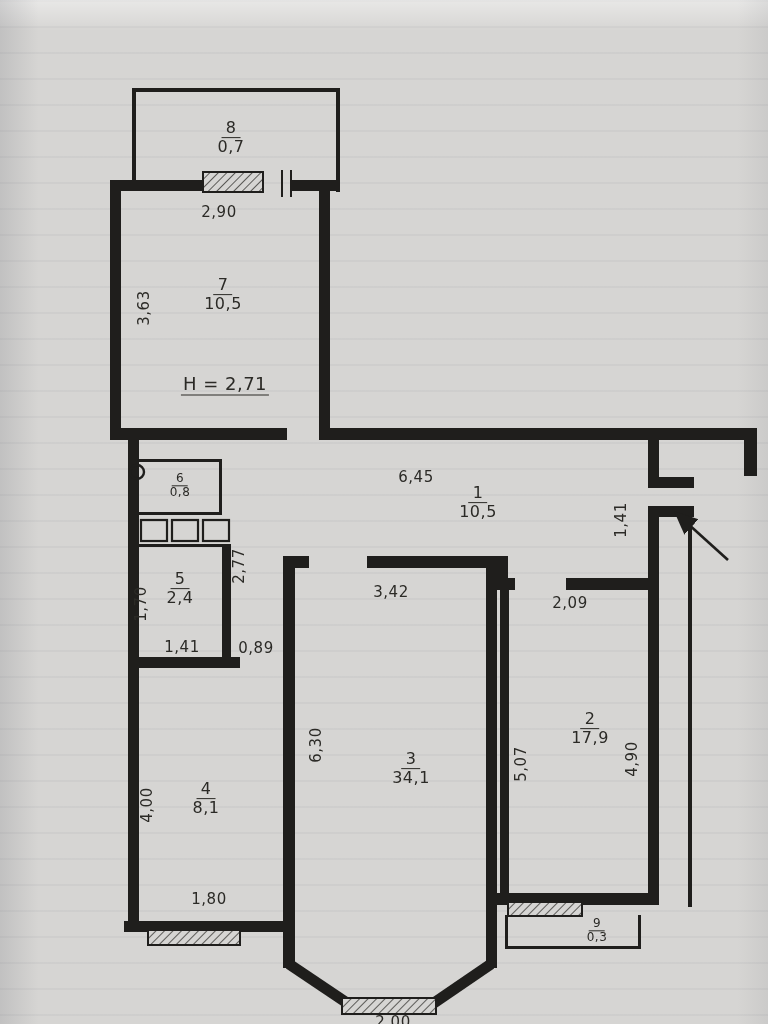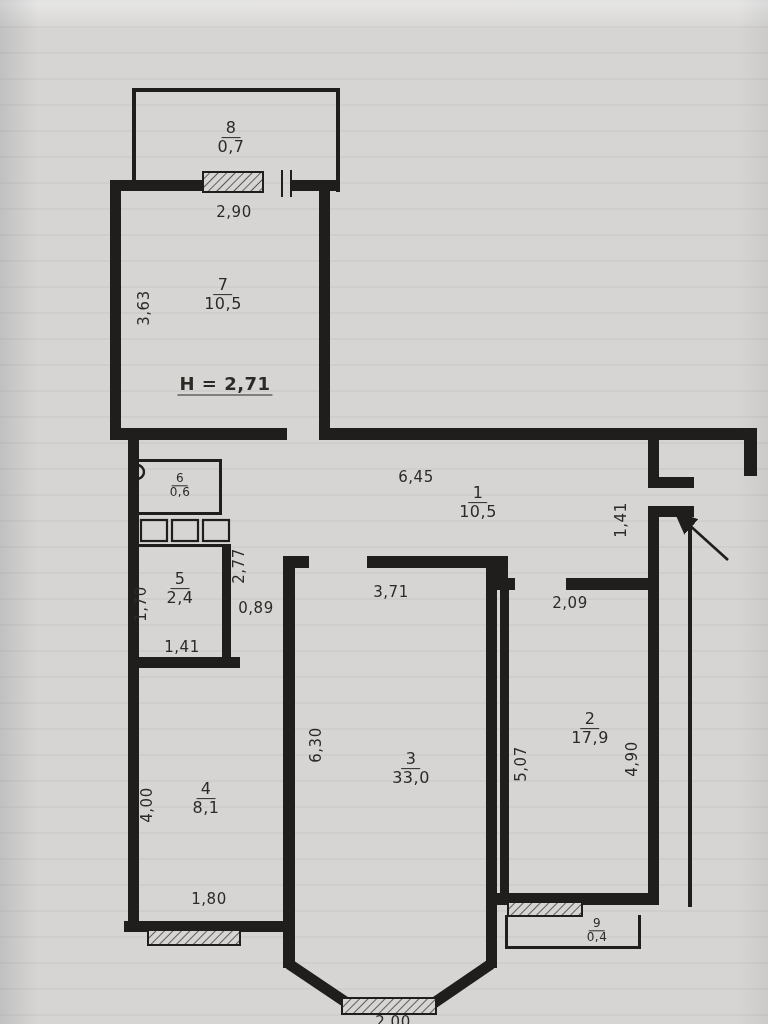--- a/index.html
+++ b/index.html
@@ -22,21 +22,21 @@
     font-size:15px;color:#2b2a26;white-space:nowrap;letter-spacing:.5px;
   }
   .rot{transform:translate(-50%,-50%) rotate(-90deg);}
   .room{
     display:flex;flex-direction:column;align-items:center;
     font-size:16px;line-height:1.15;
   }
   .room .num{border-bottom:1.6px solid #2b2a26;padding:0 4px;}
   .room.sm{font-size:12px;line-height:1.1;}
   .hnote{
-    font-size:18px;border-bottom:1.6px solid #2b2a26;padding:0 2px 1px 2px;font-weight:bold;
+    font-size:18px;border-bottom:1.6px solid #2b2a26;padding:0 2px 1px 2px;
   }
 </style>
 </head>
 <body>
 
 <div class="paper">
 
   <svg class="plan" width="768" height="1024" viewBox="0 0 768 1024">
     <defs>
       <pattern id="hatch" width="6" height="6" patternUnits="userSpaceOnUse" patternTransform="rotate(45)">
@@ -132,59 +132,59 @@
   <div class="lbl room" style="left:231px;top:138px">
     <span class="num">8</span>
     <span class="area">0,7</span>
   </div>
   <div class="lbl room" style="left:223px;top:295px">
     <span class="num">7</span>
     <span class="area">10,5</span>
   </div>
   <div class="lbl room sm" style="left:180px;top:486px">
     <span class="num">6</span>
-    <span class="area">0,6</span>
+    <span class="area">0,8</span>
   </div>
   <div class="lbl room" style="left:478px;top:503px">
     <span class="num">1</span>
     <span class="area">10,5</span>
   </div>
   <div class="lbl room" style="left:180px;top:589px">
     <span class="num">5</span>
     <span class="area">2,4</span>
   </div>
   <div class="lbl room" style="left:206px;top:799px">
     <span class="num">4</span>
     <span class="area">8,1</span>
   </div>
   <div class="lbl room" style="left:411px;top:769px">
     <span class="num">3</span>
-    <span class="area">33,0</span>
+    <span class="area">34,1</span>
   </div>
   <div class="lbl room" style="left:590px;top:729px">
     <span class="num">2</span>
     <span class="area">17,9</span>
   </div>
   <div class="lbl room sm" style="left:597px;top:931px">
     <span class="num">9</span>
-    <span class="area">0,4</span>
+    <span class="area">0,3</span>
   </div>
 
   <div class="lbl hnote" style="left:225px;top:384px">Н = 2,71</div>
 
-  <div class="lbl" style="left:234px;top:212px">2,90</div>
+  <div class="lbl" style="left:219px;top:212px">2,90</div>
   <div class="lbl rot" style="left:144px;top:308px">3,63</div>
   <div class="lbl" style="left:416px;top:477px">6,45</div>
   <div class="lbl rot" style="left:621px;top:520px">1,41</div>
   <div class="lbl rot" style="left:141px;top:604px">1,70</div>
   <div class="lbl" style="left:182px;top:647px">1,41</div>
   <div class="lbl rot" style="left:239px;top:566px">2,77</div>
-  <div class="lbl" style="left:256px;top:608px">0,89</div>
+  <div class="lbl" style="left:256px;top:648px">0,89</div>
   <div class="lbl rot" style="left:147px;top:805px">4,00</div>
   <div class="lbl" style="left:209px;top:899px">1,80</div>
-  <div class="lbl" style="left:391px;top:592px">3,71</div>
+  <div class="lbl" style="left:391px;top:592px">3,42</div>
   <div class="lbl rot" style="left:316px;top:745px">6,30</div>
   <div class="lbl" style="left:393px;top:1022px">2,00</div>
   <div class="lbl" style="left:570px;top:603px">2,09</div>
   <div class="lbl rot" style="left:521px;top:764px">5,07</div>
   <div class="lbl rot" style="left:632px;top:759px">4,90</div>
 
 </div>
 
 </body></html>

